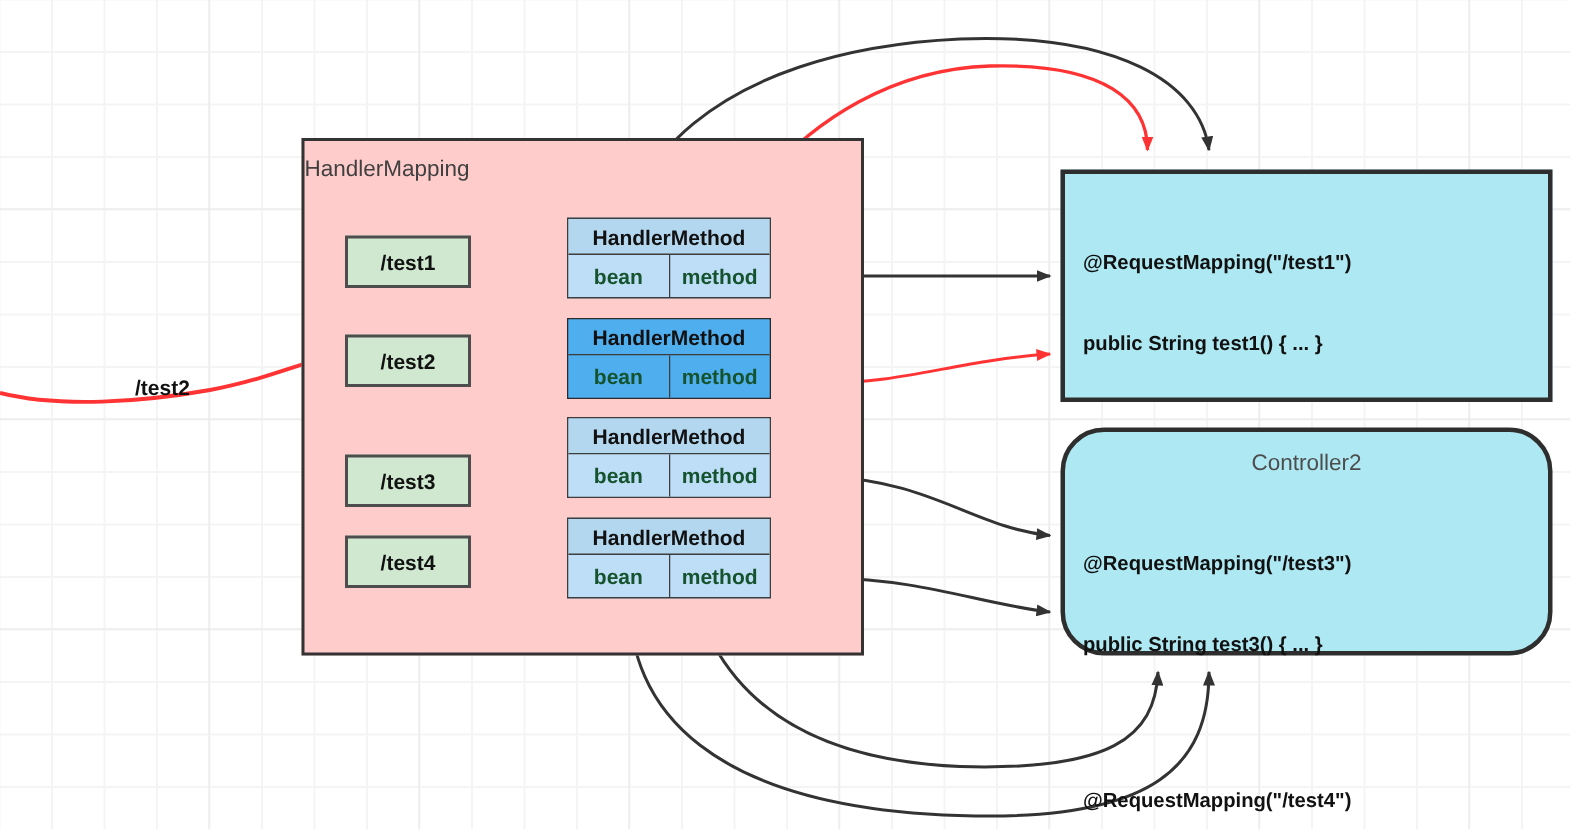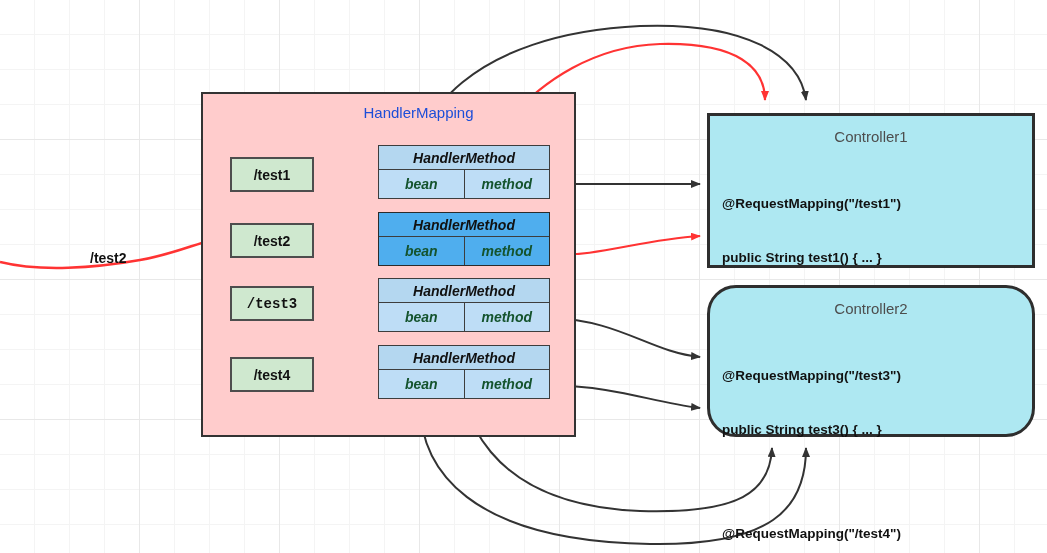--- a/index.html
+++ b/index.html
@@ -22,38 +22,37 @@
   }
   .layer{position:absolute;left:0;top:0;width:1047px;height:553px;}
   svg.layer{pointer-events:none;}
 
   
   #handler-mapping{
     position:absolute;left:201px;top:92px;width:375px;height:345px;
     background:#FFCCCC;border:2px solid #333333;box-sizing:border-box;
   }
   #hm-title{
-    position:absolute;left:0;top:10px;width:375px;text-align:center;
-    font-size:15px;color:#1d4ed8;padding-left:28px;
+    position:absolute;left:0;top:10px;width:375px;text-align:left;
+    font-size:15px;color:#404040;
   }
 
   
   .path-box{
     position:absolute;width:84px;height:35px;
     background:#CFE8CF;border:2px solid #4d4d4d;box-sizing:border-box;
     display:flex;align-items:center;justify-content:center;
     font-size:14px;font-weight:bold;color:#111;
   }
 
   
   .hm-table{
-    position:absolute;left:378px;width:172px;
+    position:absolute;left:378px;width:136px;
     border:1px solid #3d3d3d;box-sizing:border-box;
     background:#BBDCF5;
-    font-style:italic;
   }
   .hm-head{
     height:24px;line-height:24px;text-align:center;
     font-size:14px;font-weight:bold;color:#111;
     background:#B4D7F0;border-bottom:1px solid #3d3d3d;box-sizing:border-box;
   }
   .hm-body{display:flex;height:28px;}
   .hm-cell{
     flex:1;display:flex;align-items:center;justify-content:center;
     font-size:14px;font-weight:bold;color:#14532d;background:#BEDDF6;
@@ -136,21 +135,21 @@
 <div id="handler-mapping">
   <div id="hm-title">HandlerMapping</div>
 </div>
 
 <div class="path-box" style="left:230px;top:157px;">
   <span>/test1</span>
 </div>
 <div class="path-box" style="left:230px;top:223px;">
   <span>/test2</span>
 </div>
-<div class="path-box" style="left:230px;top:286px;font-family:Liberation Mono, monospace;">
+<div class="path-box" style="left:230px;top:303px;">
   <span>/test3</span>
 </div>
 <div class="path-box" style="left:230px;top:357px;">
   <span>/test4</span>
 </div>
 
 <div class="hm-table" style="top:145px;">
   <div class="hm-head">HandlerMethod</div>
   <div class="hm-body">
     <div class="hm-cell left">bean</div>
@@ -178,21 +177,20 @@
   <div class="hm-head">HandlerMethod</div>
   <div class="hm-body">
     <div class="hm-cell left">bean</div>
     <div class="hm-cell">method</div>
   </div>
 </div>
 
 <div id="inbound-label">/test2</div>
 
 <div class="controller" style="top:113px;height:155px;">
-  <div class="ctrl-title">Controller1</div>
   <div class="ctrl-block" style="margin-top:14px;">
     <div>@RequestMapping("/test1")</div>
     <div>public String test1() { ... }</div>
   </div>
   <div class="ctrl-block" style="margin-top:14px;">
     <div>@RequestMapping("/test2")</div>
     <div>public String test2() { ... }</div>
   </div>
 </div>
 

